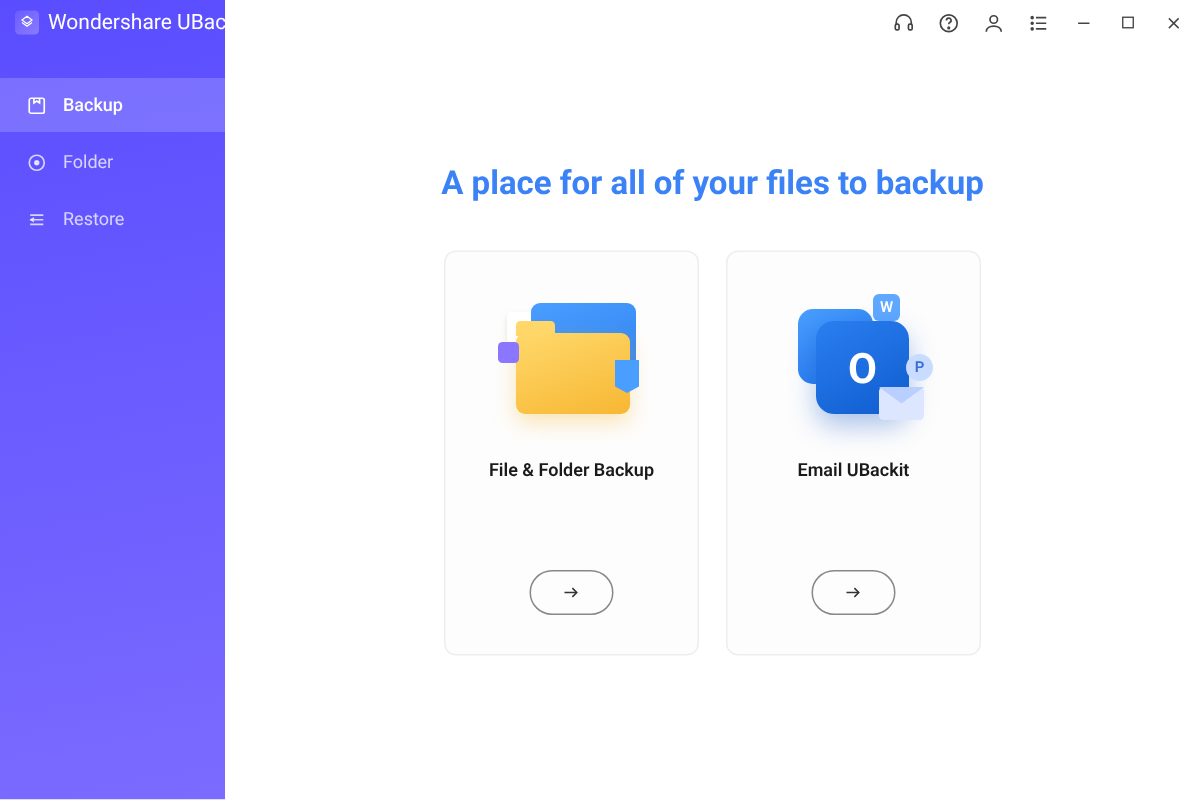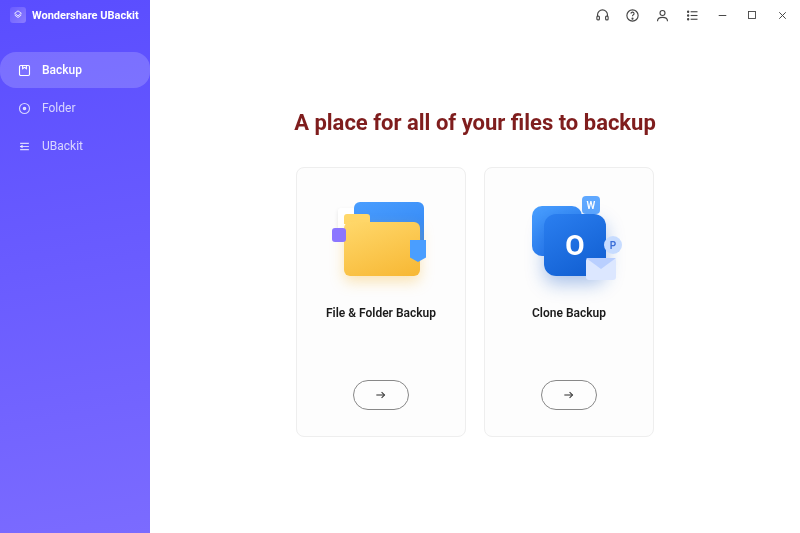--- a/index.html
+++ b/index.html
@@ -32,23 +32,23 @@
     height: 16px;
     background: linear-gradient(135deg, #6a5cff, #8b7cff);
     border-radius: 3px;
     display: flex;
     align-items: center;
     justify-content: center;
     color: #fff;
     font-size: 10px;
   }
   .app-title {
-    font-size: 11px;
+    font-size: 14px;
     color: #fff;
-    font-weight: 700;
+    font-weight: 400;
   }
   .titlebar-right {
     display: flex;
     align-items: center;
     gap: 14px;
     color: #555;
   }
   .titlebar-right .tb-icon {
     width: 16px;
     height: 16px;
@@ -79,21 +79,20 @@
   }
   .nav-item {
     display: flex;
     align-items: center;
     gap: 10px;
     padding: 10px 16px;
     color: rgba(255,255,255,0.75);
     font-size: 12px;
     cursor: pointer;
     margin: 2px 0;
-    border-radius: 16px;
   }
   .nav-item.active {
     background: rgba(255,255,255,0.18);
     color: #fff;
     font-weight: 500;
   }
   .nav-icon {
     width: 16px;
     height: 16px;
     display: flex;
@@ -103,21 +102,21 @@
   .content {
     margin-left: 150px;
     flex: 1;
     padding: 40px 30px;
     background: #fff;
   }
   .page-title {
     text-align: center;
     font-size: 22px;
     font-weight: 700;
-    color: #7f1d1d;
+    color: #3b82f6;
     margin-top: 40px;
     margin-bottom: 32px;
   }
   .cards {
     display: flex;
     gap: 18px;
     justify-content: center;
   }
   .card {
     width: 170px;
@@ -298,21 +297,21 @@
         </span>
         <span>Folder</span>
       </div>
       <div class="nav-item">
         <span class="nav-icon">
           <svg width="15" height="15" viewBox="0 0 24 24" fill="none" stroke="rgba(255,255,255,0.75)" stroke-width="1.8">
               <path d="M5 12h14M5 7h14M5 17h14"></path>
               <path d="M9 10l-3 2 3 2"></path>
             </svg>
         </span>
-        <span>UBackit</span>
+        <span>Restore</span>
       </div>
     </div>
   </div>
 
   <div class="content">
     <h1 class="page-title">A place for all of your files to backup</h1>
 
     <div class="cards">
 
       <div class="card">
@@ -335,21 +334,21 @@
 
 
       <div class="card">
         <div class="card-illustration">
           <div class="ill-mail-back"></div>
           <div class="ill-wbadge">W</div>
           <div class="ill-outlook">O</div>
           <div class="ill-envelope"></div>
           <div class="ill-pbadge">P</div>
         </div>
-        <div class="card-title">Clone Backup</div>
+        <div class="card-title">Email UBackit</div>
         <div class="card-action">
           <svg width="20" height="14" viewBox="0 0 24 24" fill="none" stroke-width="1.8">
               <line x1="4" y1="12" x2="18" y2="12"></line>
               <path d="M13 7l5 5-5 5"></path>
             </svg>
         </div>
       </div>
 
     </div>
   </div>

